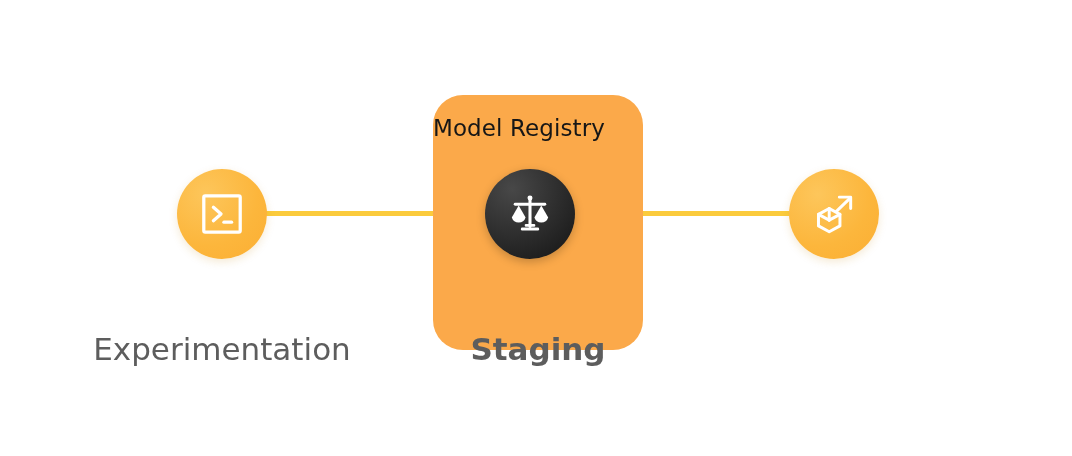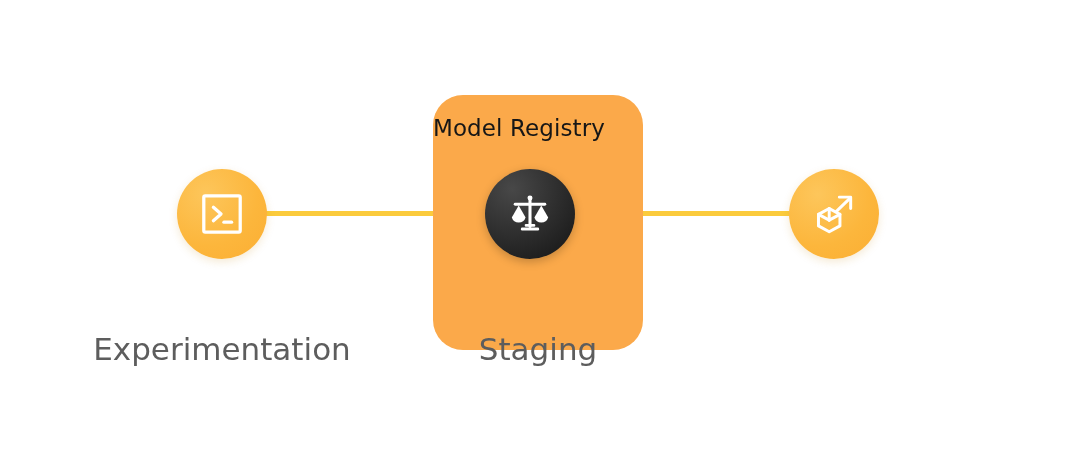--- a/index.html
+++ b/index.html
@@ -94,21 +94,21 @@
     top: 296px;
     text-align: center;
     font-size: 31px;
     color: #5d5d5d;
     line-height: 1.15;
     white-space: nowrap;
     z-index: 4;
     margin-top: 36px;
   }
   .stage-label.experimentation { left: 22px;  width: 400px; }
-  .stage-label.staging         { left: 433px; width: 210px; }
+  .stage-label.staging         { left: 433px; width: 210px; font-weight: bold; }
   .stage-label.production      { left: 664px; width: 360px; }
 </style>
 </head>
 <body>
 
 <div id="diagram">
 
   <div class="connector left"></div>
   <div class="connector right"></div>
 

